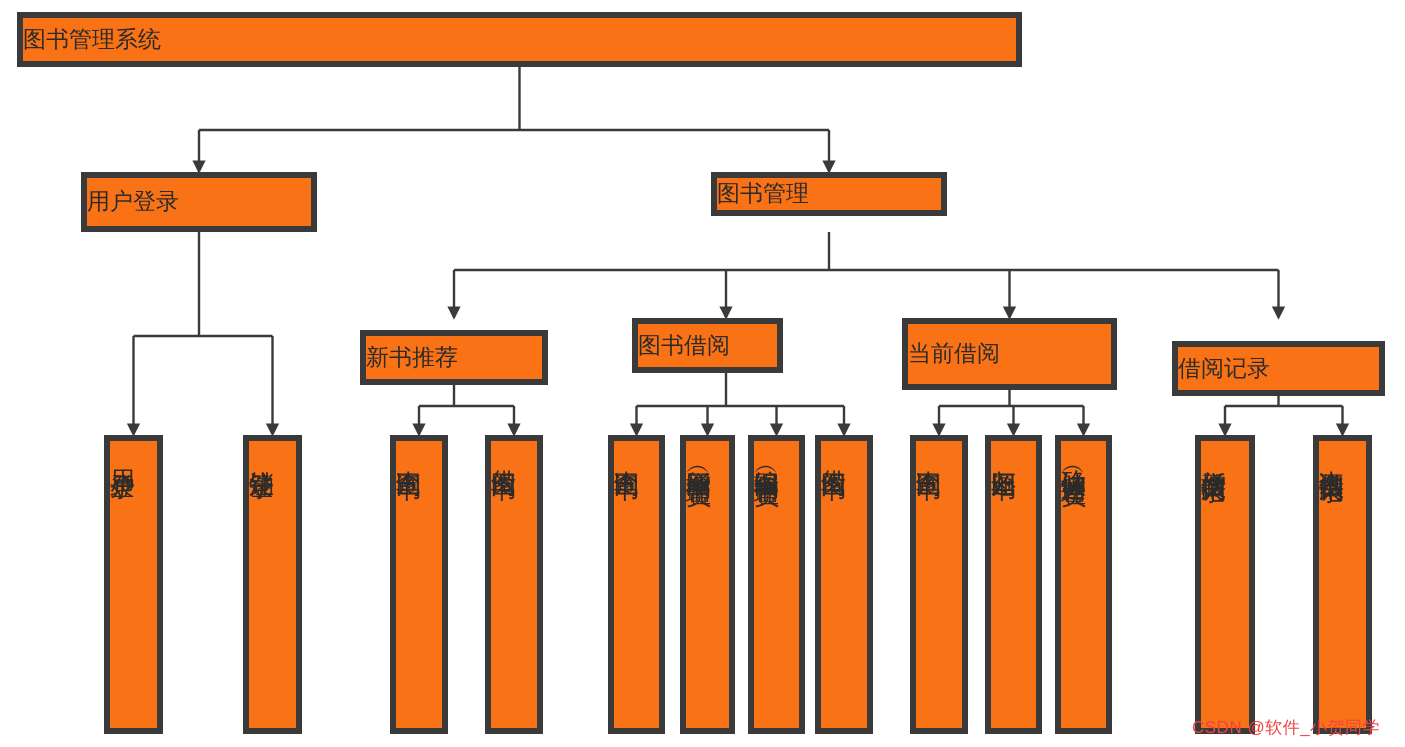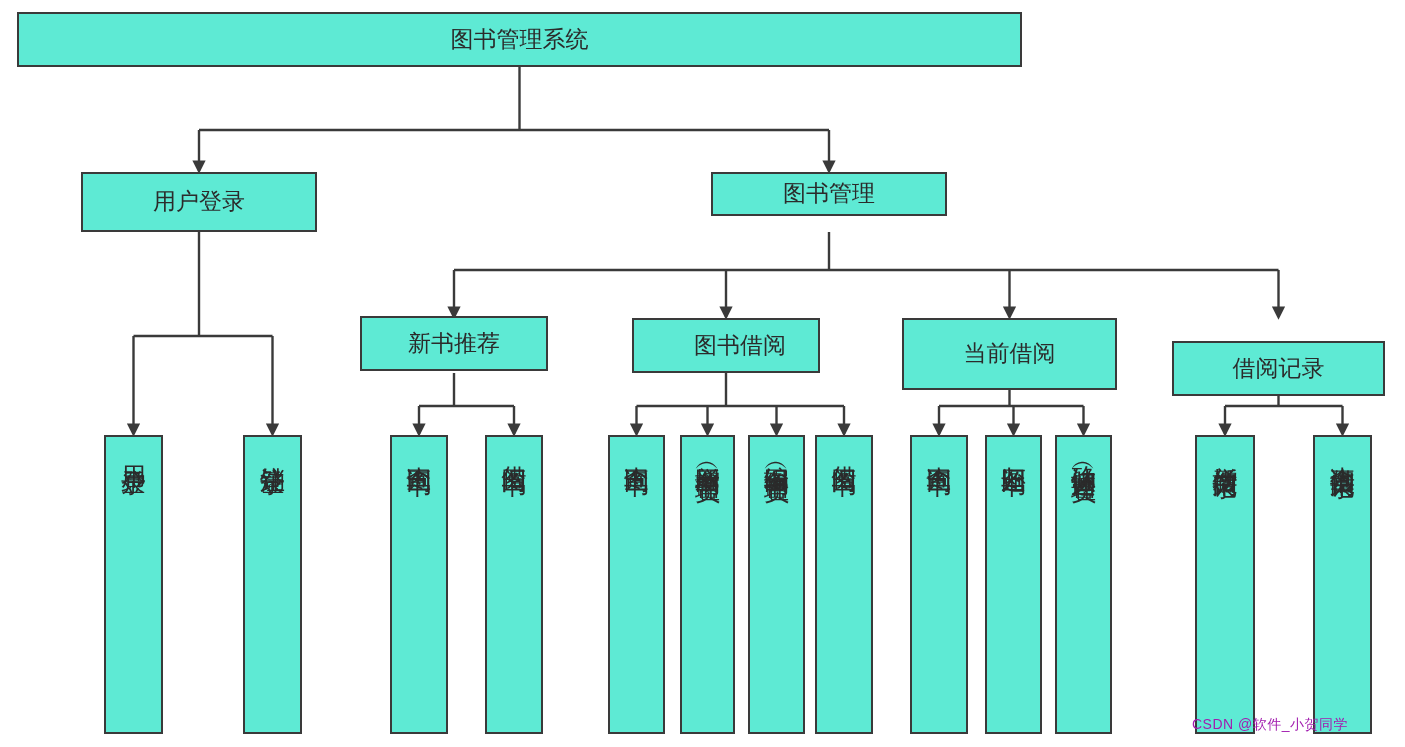--- a/index.html
+++ b/index.html
@@ -20,25 +20,24 @@
   #wires {
     position: absolute;
     left: 0;
     top: 0;
     width: 1405px;
     height: 747px;
   }
   .node {
     position: absolute;
     box-sizing: border-box;
-    background: #5eead4;
-    border: 2px solid #8b5cf6;
+    background: #f97316;
+    border: 6px solid #8b5cf6;
     display: flex;
     align-items: center;
-    justify-content: center;
     overflow: hidden;
   }
   .node-label {
     color: #2b2b2b;
     text-align: center;
     line-height: 1.18;
     white-space: pre;
   }
   .node.horiz .node-label {
     font-size: 23px;
@@ -49,22 +48,22 @@
   }
   .node.vert .node-label {
     writing-mode: vertical-rl;
     text-orientation: upright;
     font-size: 25px;
     letter-spacing: 2px;
     line-height: 1;
   }
   .watermark {
     position: absolute;
-    color: #a21caf;
-    font-size: 14px;
+    color: #ef4444;
+    font-size: 17px;
     letter-spacing: 0.5px;
     white-space: nowrap;
     pointer-events: none;
   }
 </style>
 </head>
 <body>
 
 <div id="canvas">
   <svg id="wires" viewBox="0 0 1405 747">
@@ -110,24 +109,24 @@
   <div id="nodes">
       <div class="node horiz" style="left: 17px; top: 12px; width: 1005px; height: 55px; border-color: rgb(58, 58, 58);">
         <div class="node-label" style="color: rgb(43, 43, 43);">图书管理系统</div>
       </div>
       <div class="node horiz" style="left: 81px; top: 172px; width: 236px; height: 60px; border-color: rgb(58, 58, 58);">
         <div class="node-label" style="color: rgb(43, 43, 43);">用户登录</div>
       </div>
       <div class="node horiz" style="left: 711px; top: 172px; width: 236px; height: 44px; border-color: rgb(58, 58, 58);">
         <div class="node-label" style="color: rgb(43, 43, 43);">图书管理</div>
       </div>
-      <div class="node horiz" style="left: 360px; top: 316px; width: 188px; height: 55px; border-color: rgb(58, 58, 58);">
+      <div class="node horiz" style="left: 360px; top: 330px; width: 188px; height: 55px; border-color: rgb(58, 58, 58);">
         <div class="node-label" style="color: rgb(43, 43, 43);">新书推荐</div>
       </div>
-      <div class="node horiz" style="left: 632px; top: 318px; width: 188px; height: 55px; border-color: rgb(58, 58, 58); padding-left: 28px;">
+      <div class="node horiz" style="left: 632px; top: 318px; width: 151px; height: 55px; border-color: rgb(58, 58, 58);">
         <div class="node-label" style="color: rgb(43, 43, 43);">图书借阅</div>
       </div>
       <div class="node horiz" style="left: 902px; top: 318px; width: 215px; height: 72px; border-color: rgb(58, 58, 58);">
         <div class="node-label" style="color: rgb(43, 43, 43);">当前借阅</div>
       </div>
       <div class="node horiz" style="left: 1172px; top: 318px; width: 213px; height: 55px; border-color: rgb(58, 58, 58); margin-top: 23px;">
         <div class="node-label" style="color: rgb(43, 43, 43);">借阅记录</div>
       </div>
       <div class="node vert" style="left: 104px; top: 435px; width: 59px; height: 299px; border-color: rgb(58, 58, 58);">
         <div class="node-label" style="color: rgb(43, 43, 43);">用户登录</div>

